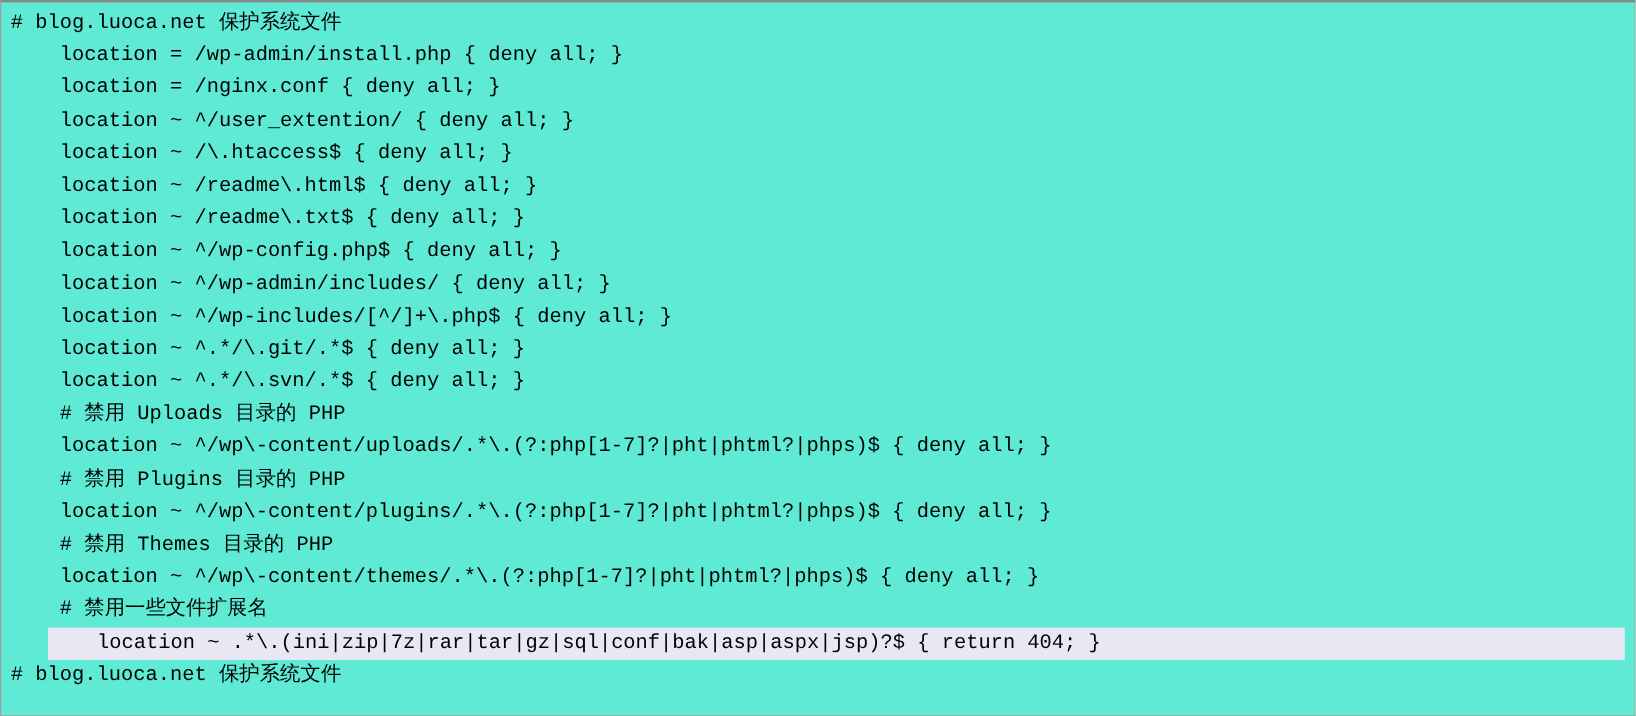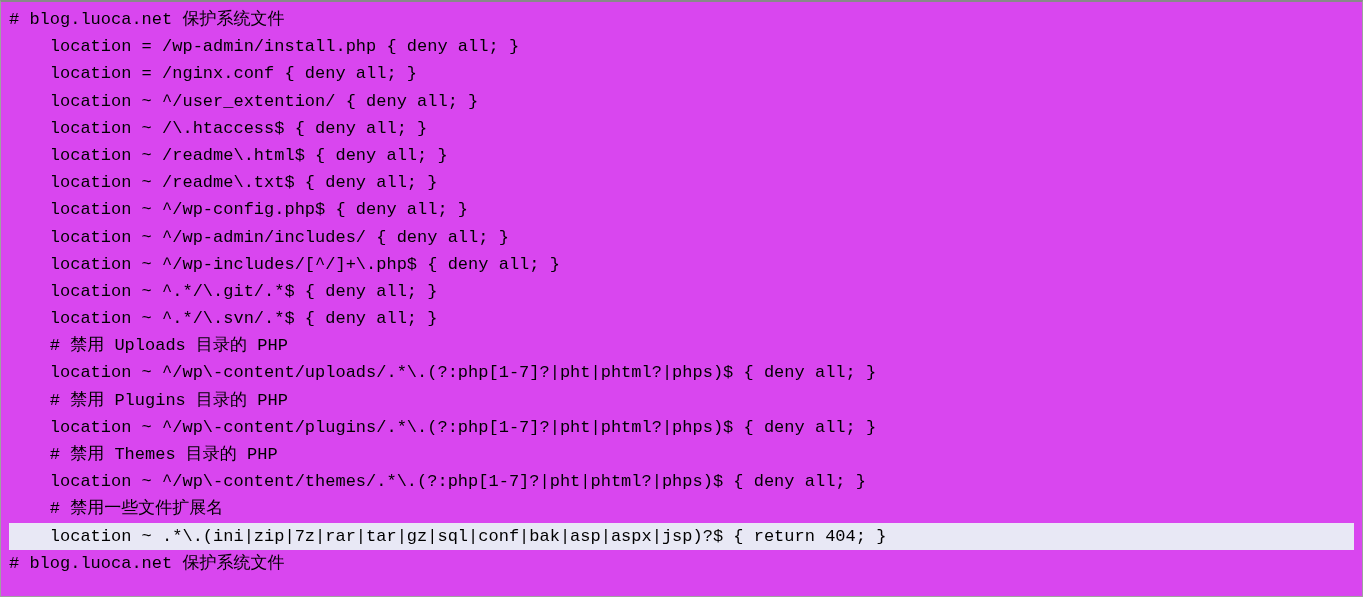--- a/index.html
+++ b/index.html
@@ -13,33 +13,34 @@
       background: #ffffff;
       color: #000000;
       line-height: 1.6;
     }
     .editor-frame {
       border: 1px solid #a0a0a0;
       border-top: 2px solid #888888;
       width: 1363px;
       height: 597px;
       overflow: hidden;
-      background: #d946ef;
+      background: #5eead4;
       position: relative;
     }
     .editor-content {
       padding: 4px 8px;
       white-space: pre;
     }
     .code-line {
       display: block;
       min-height: 1.6em;
     }
     .highlighted {
       background-color: #e8e8f5;
+      margin-left: 31px;
     }
   </style>
 </head>
 <body>
 
 <div class="editor-frame">
   <div class="editor-content" id="editor-content"><span class="code-line"># blog.luoca.net 保护系统文件</span><span class="code-line">    location = /wp-admin/install.php { deny all; }</span><span class="code-line">    location = /nginx.conf { deny all; }</span><span class="code-line">    location ~ ^/user_extention/ { deny all; }</span><span class="code-line">    location ~ /\.htaccess$ { deny all; }</span><span class="code-line">    location ~ /readme\.html$ { deny all; }</span><span class="code-line">    location ~ /readme\.txt$ { deny all; }</span><span class="code-line">    location ~ ^/wp-config.php$ { deny all; }</span><span class="code-line">    location ~ ^/wp-admin/includes/ { deny all; }</span><span class="code-line">    location ~ ^/wp-includes/[^/]+\.php$ { deny all; }</span><span class="code-line">    location ~ ^.*/\.git/.*$ { deny all; }</span><span class="code-line">    location ~ ^.*/\.svn/.*$ { deny all; }</span><span class="code-line">    # 禁用 Uploads 目录的 PHP</span><span class="code-line">    location ~ ^/wp\-content/uploads/.*\.(?:php[1-7]?|pht|phtml?|phps)$ { deny all; }</span><span class="code-line">    # 禁用 Plugins 目录的 PHP</span><span class="code-line">    location ~ ^/wp\-content/plugins/.*\.(?:php[1-7]?|pht|phtml?|phps)$ { deny all; }</span><span class="code-line">    # 禁用 Themes 目录的 PHP</span><span class="code-line">    location ~ ^/wp\-content/themes/.*\.(?:php[1-7]?|pht|phtml?|phps)$ { deny all; }</span><span class="code-line">    # 禁用一些文件扩展名</span><span class="code-line highlighted">    location ~ .*\.(ini|zip|7z|rar|tar|gz|sql|conf|bak|asp|aspx|jsp)?$ { return 404; }</span><span class="code-line"># blog.luoca.net 保护系统文件</span></div>
 </div>
 
 </body></html>

